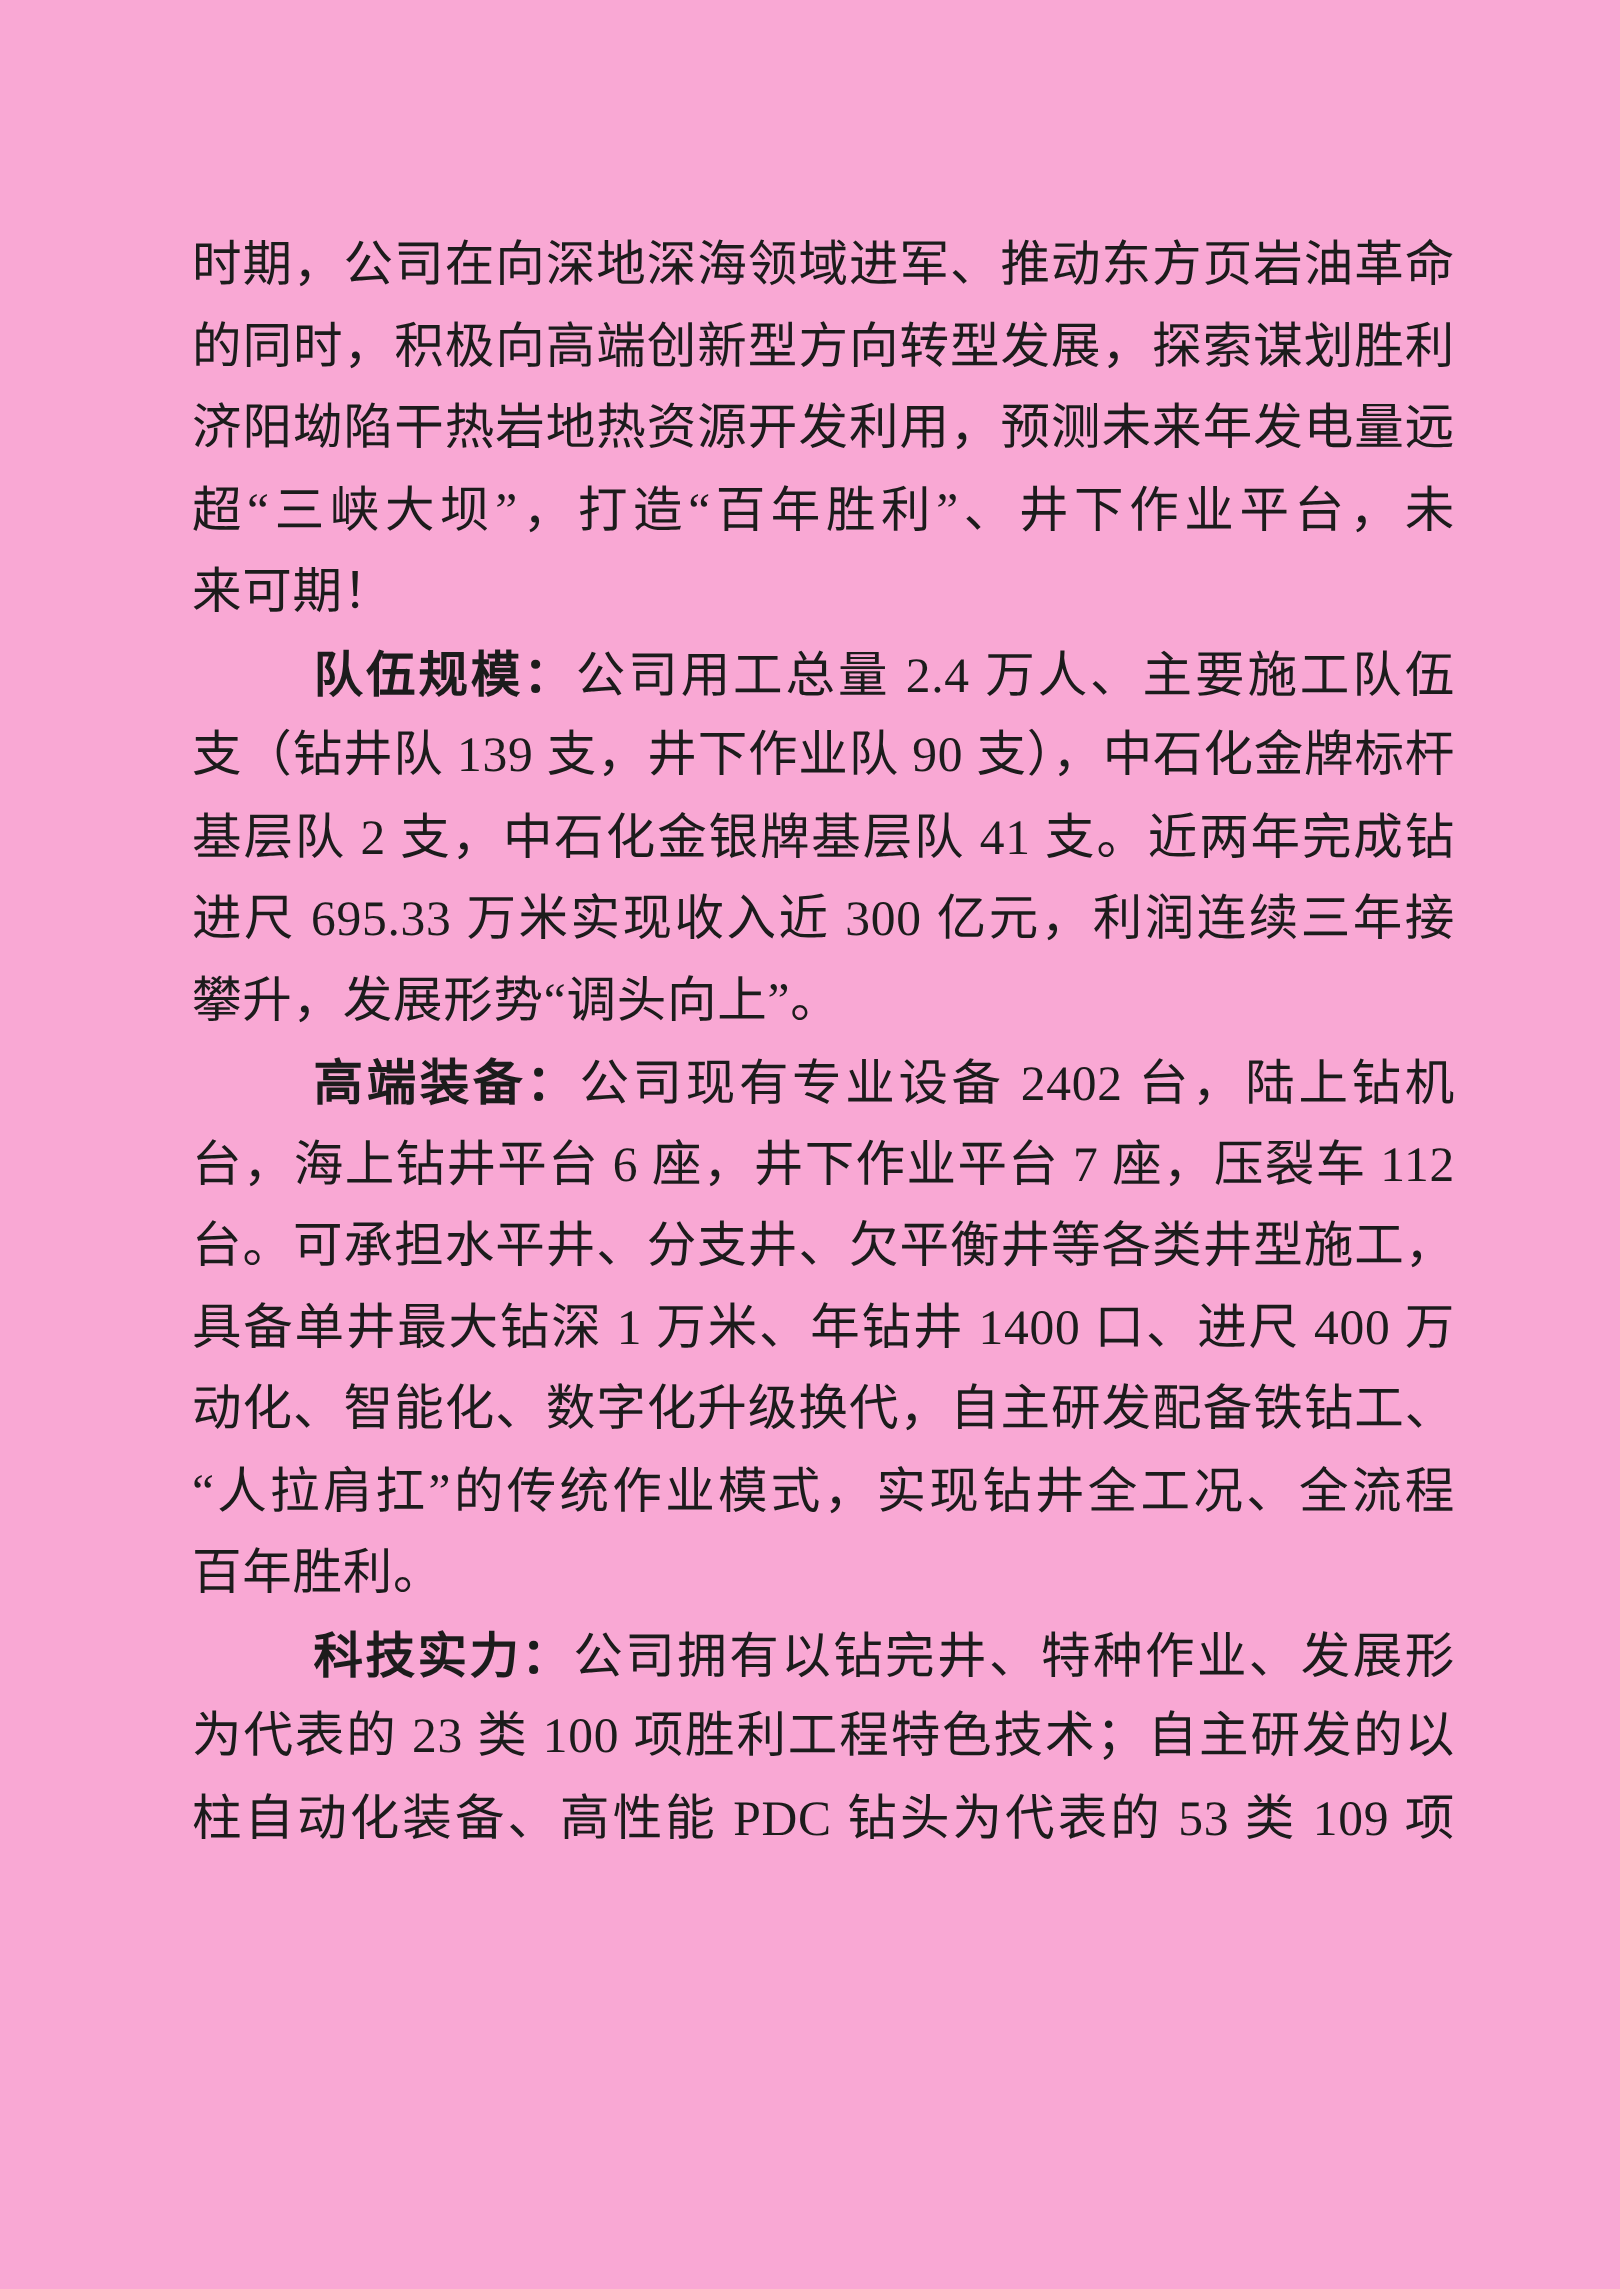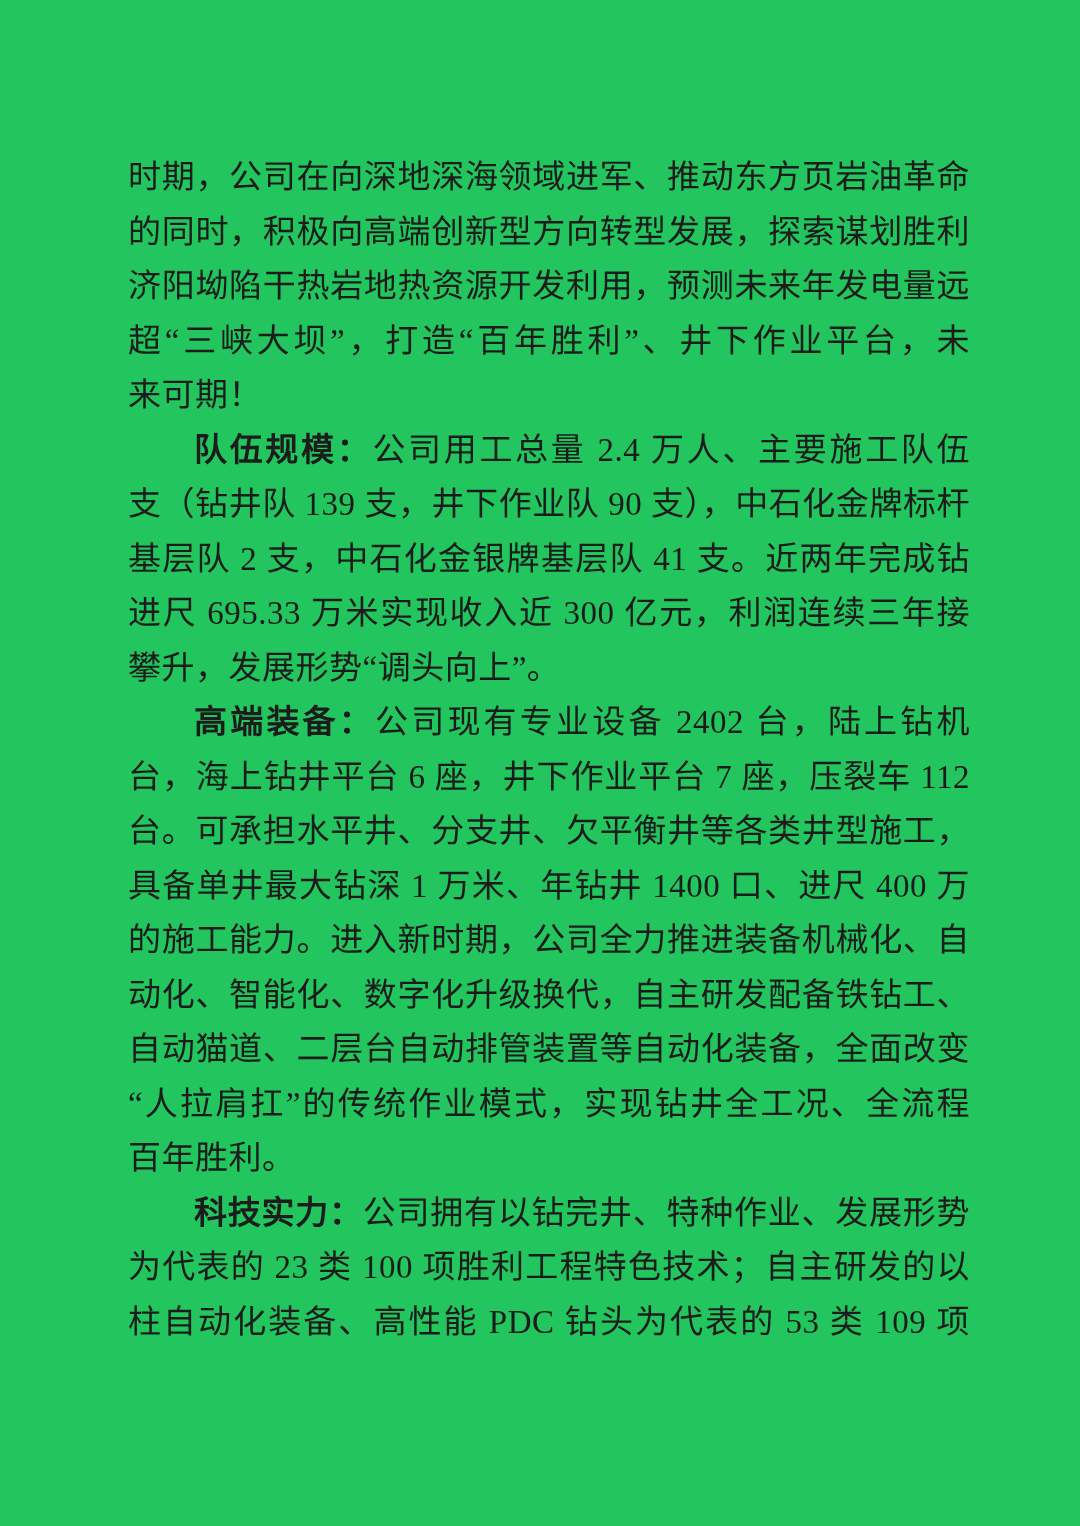--- a/index.html
+++ b/index.html
@@ -5,21 +5,21 @@
 <style>
   html, body {
     margin: 0;
     padding: 0;
     background: #ffffff;
   }
   .page {
     position: relative;
     width: 1080px;
     height: 1526px;
-    background: #22c55e;
+    background: #f9a8d4;
     overflow: hidden;
     font-family: "Liberation Serif", "DejaVu Serif", serif;
     color: #1c1c1c;
   }
   .text-block {
     position: absolute;
     left: 128px;
     top: 150px;
     width: 842px;
   }
@@ -40,20 +40,21 @@
   .line.end {
     text-align: right;
     text-align-last: left;
   }
   .line.indent {
     padding-left: 66px;
   }
   .lead {
     font-weight: 700;
     font-family: "Liberation Sans", "DejaVu Sans", sans-serif;
+    margin-left: 15px;
   }
 </style>
 </head>
 <body>
 
 <div class="page">
   <div class="text-block">
 
     <div class="para">
       <div class="line">时期，公司在向深地深海领域进军、推动东方页岩油革命</div>
@@ -73,23 +74,21 @@
       <div class="line end">攀升，发展形势“调头向上”。</div>
     </div>
 
     <div class="para">
       <div class="line indent">
         <span class="lead">高端装备：</span><span>公司现有专业设备 2402 台，陆上钻机 165</span>
       </div>
       <div class="line">台，海上钻井平台 6 座，井下作业平台 7 座，压裂车 112</div>
       <div class="line">台。可承担水平井、分支井、欠平衡井等各类井型施工，</div>
       <div class="line">具备单井最大钻深 1 万米、年钻井 1400 口、进尺 400 万米</div>
-      <div class="line">的施工能力。进入新时期，公司全力推进装备机械化、自</div>
       <div class="line">动化、智能化、数字化升级换代，自主研发配备铁钻工、</div>
-      <div class="line">自动猫道、二层台自动排管装置等自动化装备，全面改变</div>
       <div class="line">“人拉肩扛”的传统作业模式，实现钻井全工况、全流程</div>
       <div class="line end">百年胜利。</div>
     </div>
 
     <div class="para">
       <div class="line indent">
         <span class="lead">科技实力：</span><span>公司拥有以钻完井、特种作业、发展形势</span>
       </div>
       <div class="line">为代表的 23 类 100 项胜利工程特色技术；自主研发的以管</div>
       <div class="line">柱自动化装备、高性能 PDC 钻头为代表的 53 类 109 项“胜</div>

